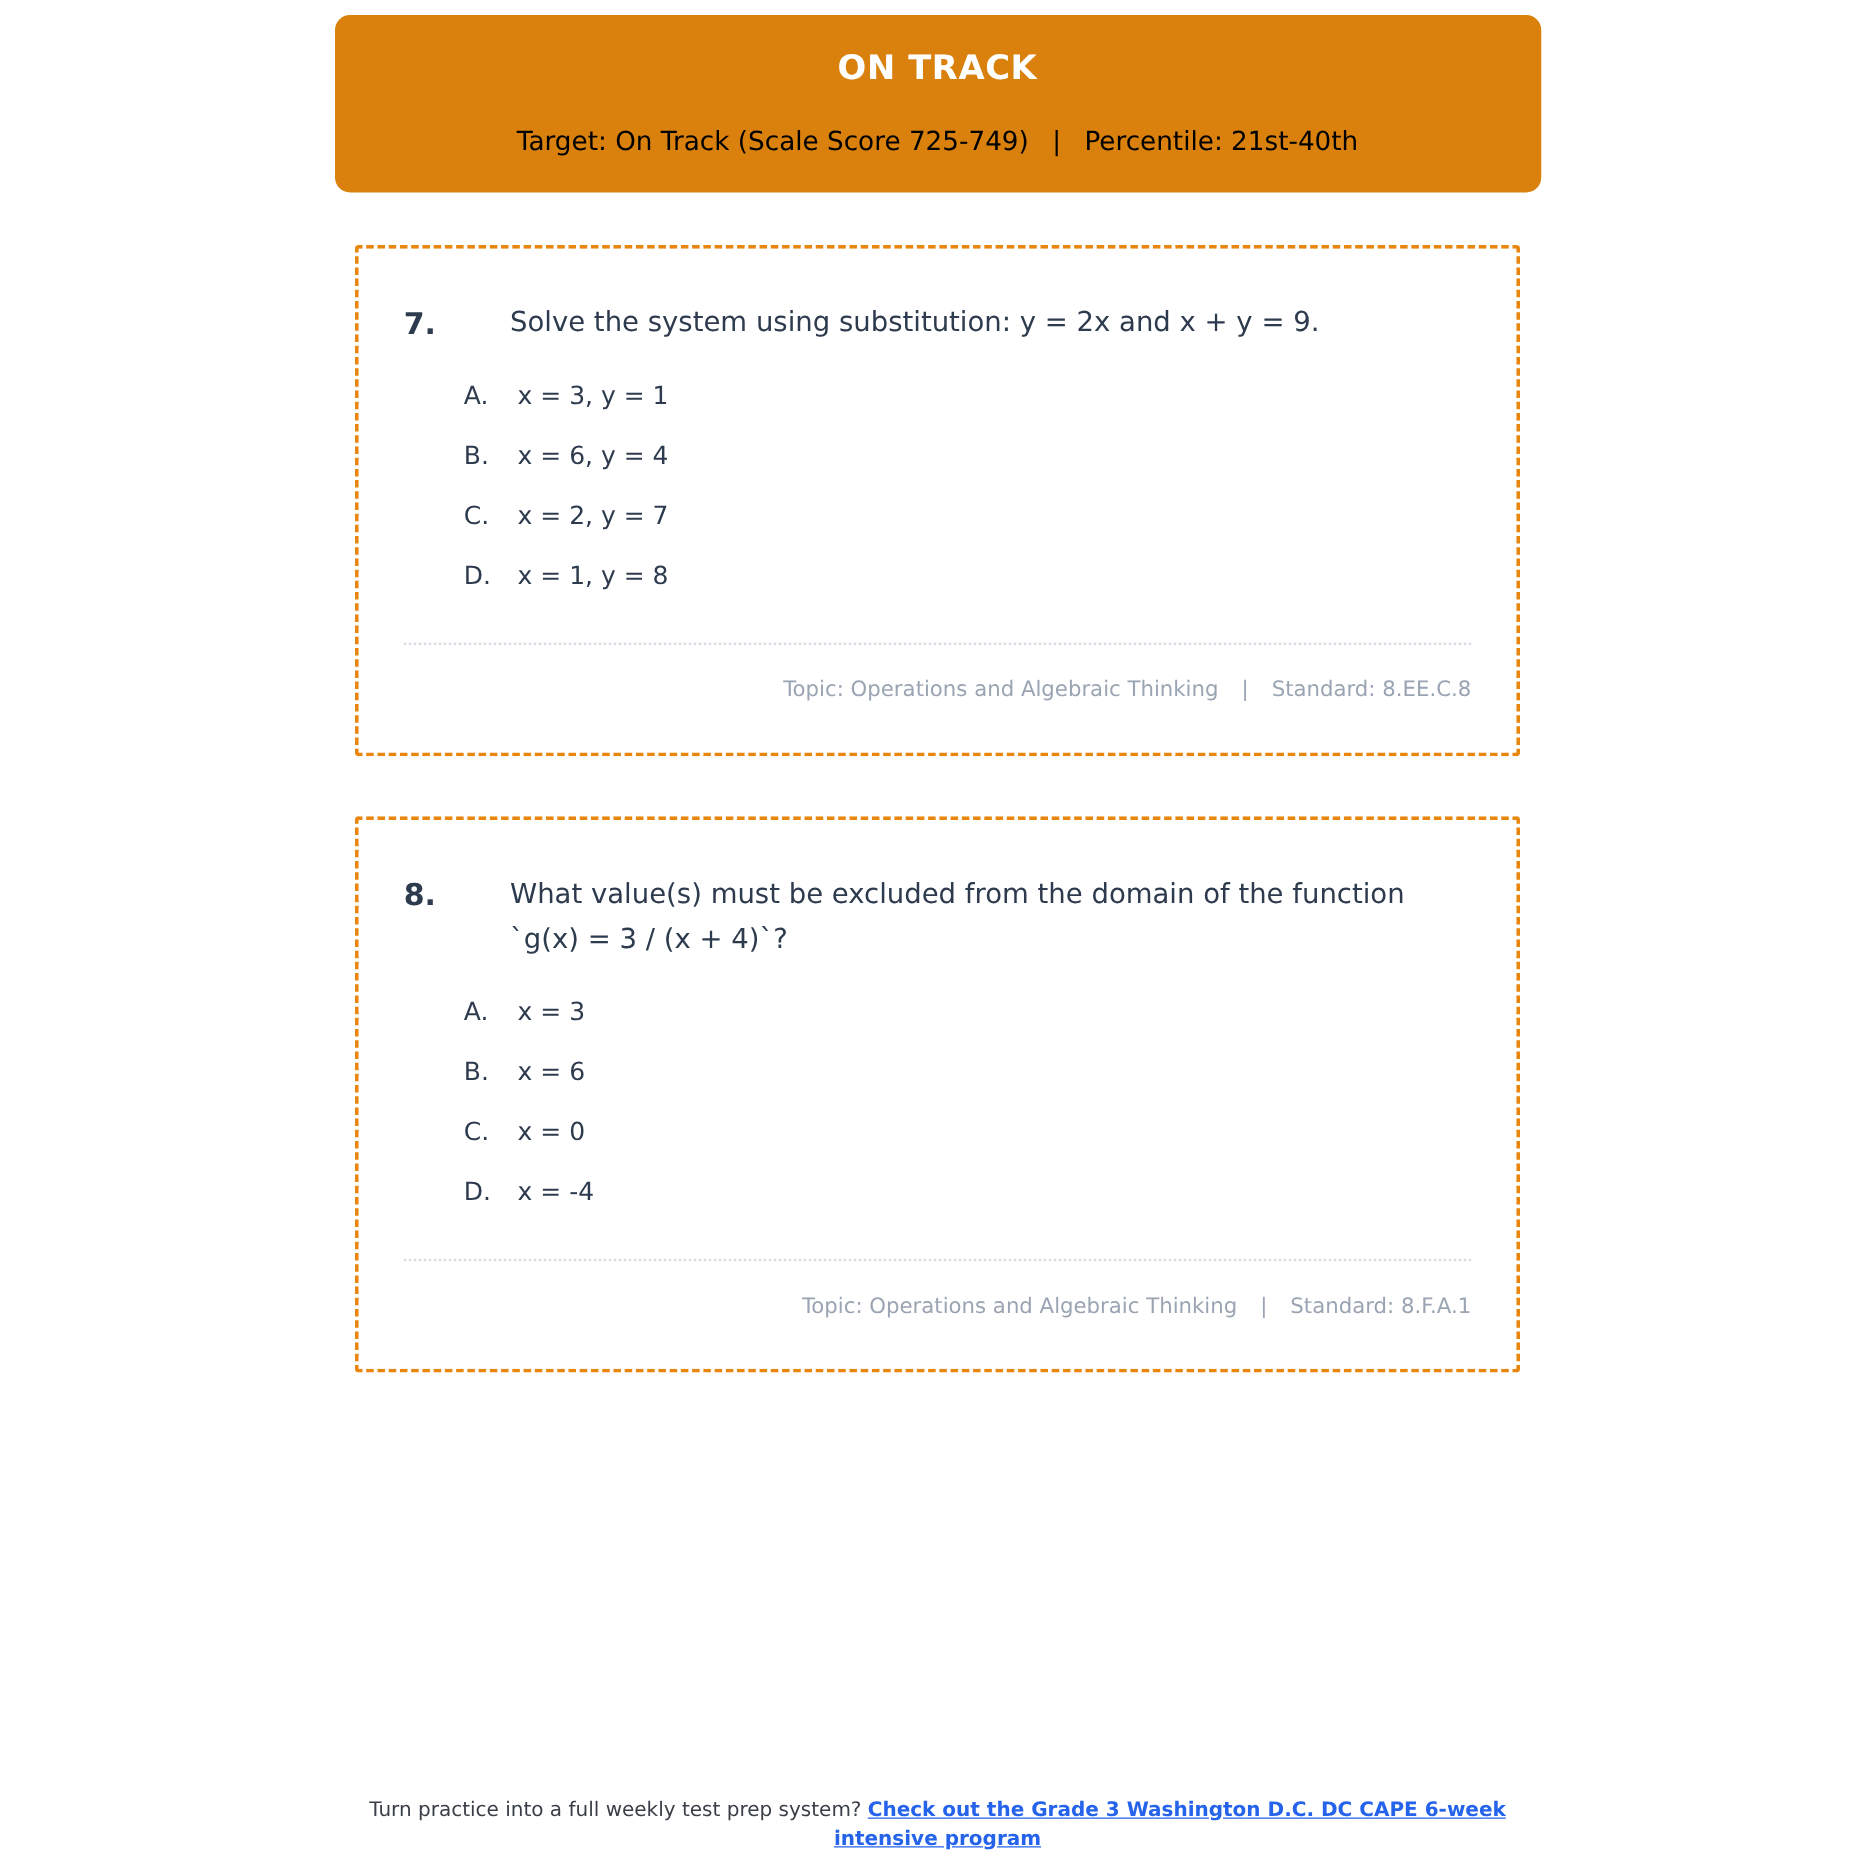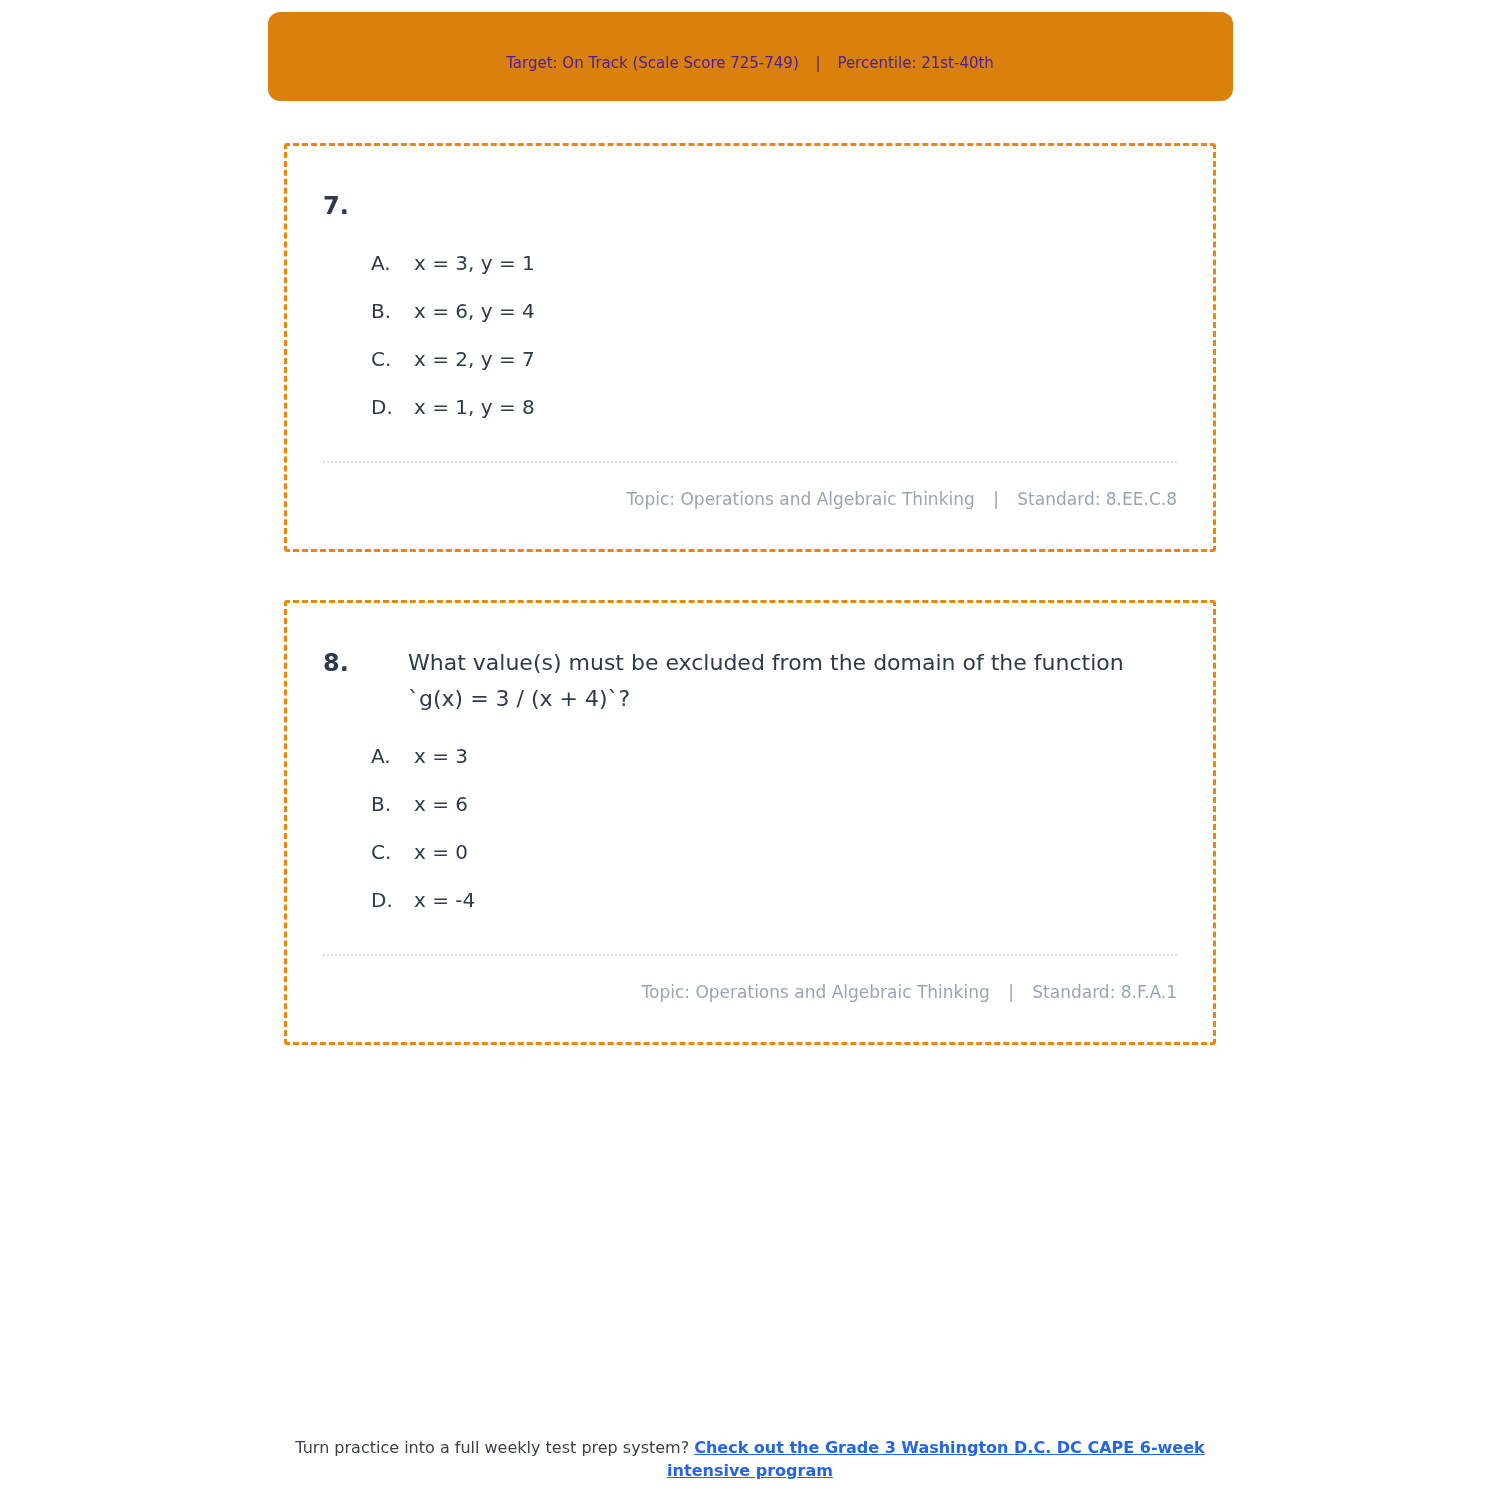--- a/index.html
+++ b/index.html
@@ -27,23 +27,23 @@
     text-align: center;
     padding: 27px 20px 29px 20px;
   }
   .banner-title {
     color: #ffffff;
     font-size: 27px;
     font-weight: bold;
     letter-spacing: 0.5px;
   }
   .banner-subtitle {
-    margin-top: 15px;
-    color: #4c1d95;
-    font-size: 15px;
+    margin-top: 31px;
+    color: #000000;
+    font-size: 21px;
   }
   .banner-subtitle .sep { margin: 0 12px; }
 
   
   .card {
     width: 932px;
     margin: 42px auto 0 auto;
     border: 3px dashed #e8860d;
     border-radius: 3px;
     padding: 42px 36px 40px 36px;
@@ -110,30 +110,32 @@
     margin-left: 5px;
     cursor: pointer;
   }
 </style>
 </head>
 <body>
 
 <div class="page">
 
   <header class="banner">
+    <div class="banner-title">ON TRACK</div>
     <div class="banner-subtitle">
       <span>Target: On Track (Scale Score 725-749)</span>
       <span class="sep">|</span>
       <span>Percentile: 21st-40th</span>
     </div>
   </header>
 
   <section class="card">
     <div class="q-row">
       <div class="q-num">7.</div>
+      <div class="q-text">Solve the system using substitution: y = 2x and x + y = 9.</div>
     </div>
     <div class="options">
       <div class="option">
         <span class="opt-letter">A.</span>
         <span class="opt-text">x = 3, y = 1</span>
       </div>
       <div class="option">
         <span class="opt-letter">B.</span>
         <span class="opt-text">x = 6, y = 4</span>
       </div>

